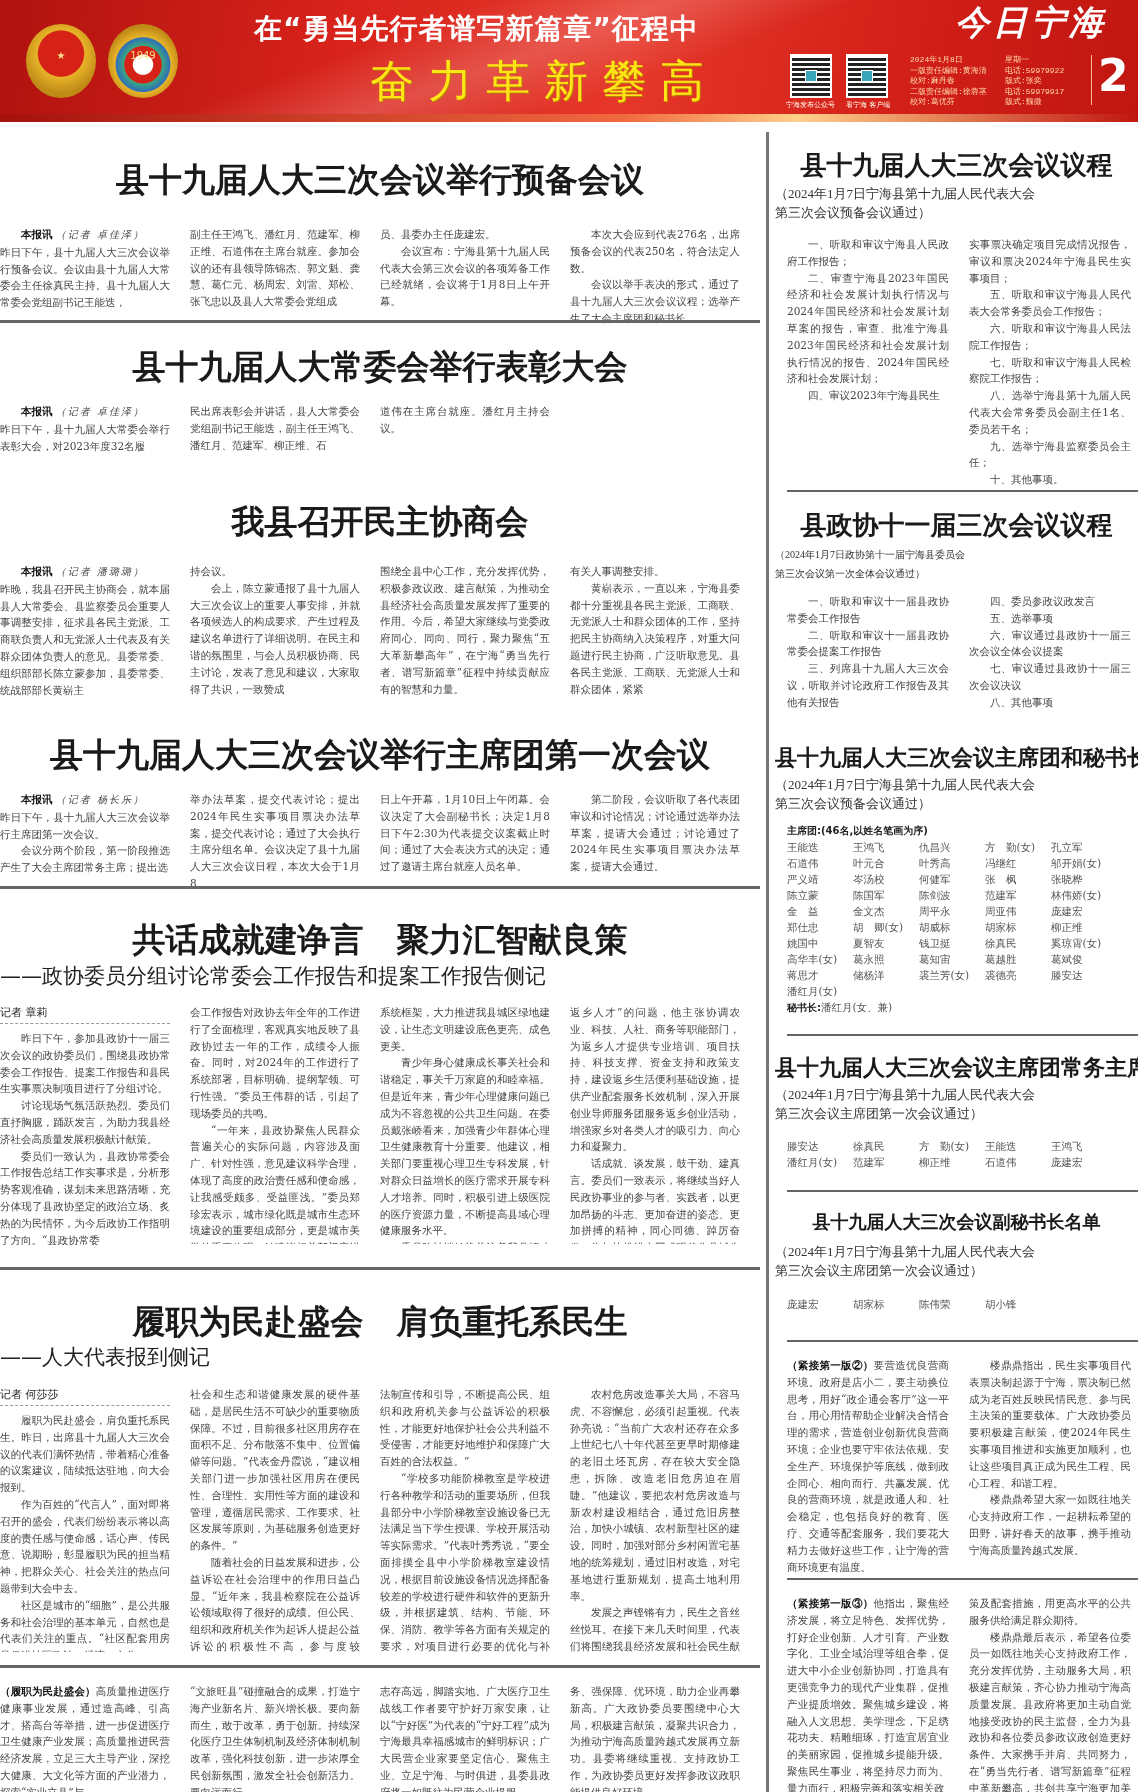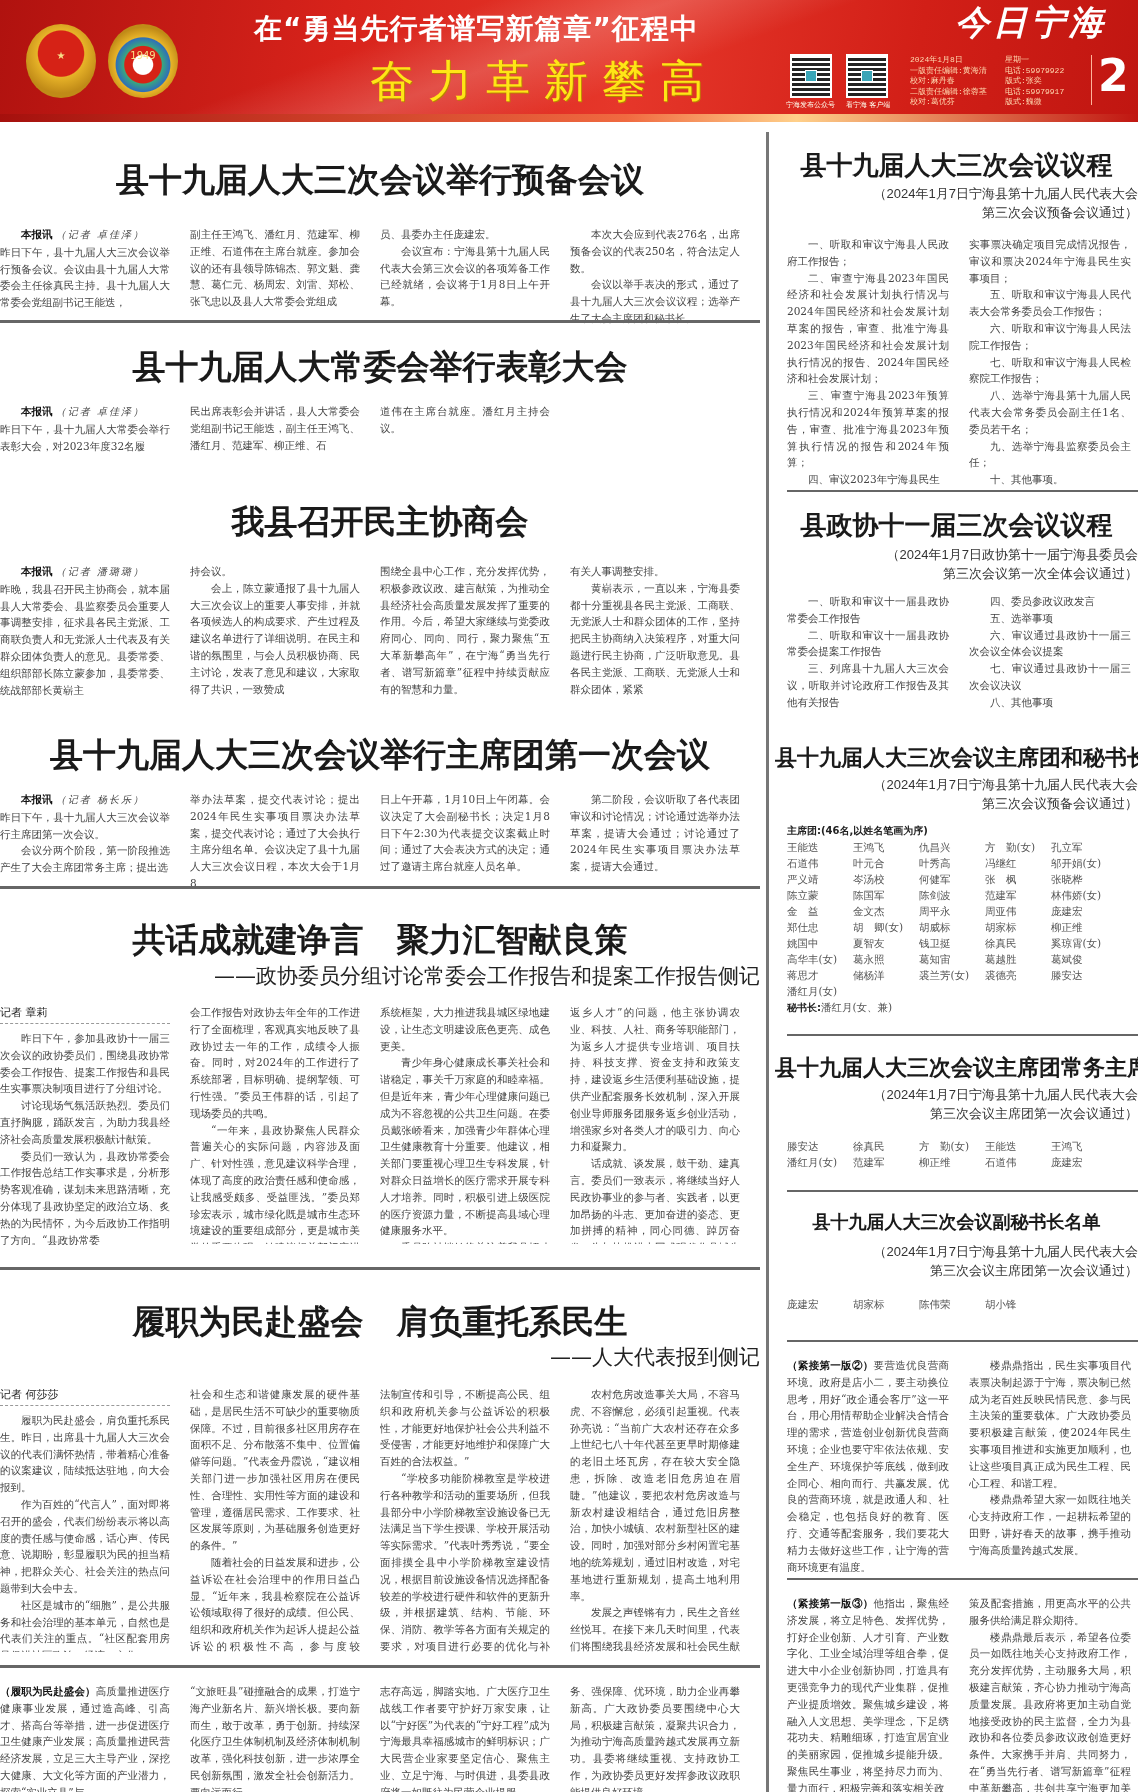--- a/index.html
+++ b/index.html
@@ -21,22 +21,22 @@
 .info .row{display:flex}
 .info .c1{width:95px}
 .page-divider{position:absolute;left:1091px;top:55px;width:1px;height:50px;background:#ffb39a}
 .page-no{position:absolute;left:1098px;top:50px;font-family:"DejaVu Sans",sans-serif;font-weight:bold;font-size:44px;color:#fff}
 
 .col-divider{position:absolute;left:766px;top:132px;width:3px;height:1660px;background:#777}
 .hrule{position:absolute;height:3px;background:#666}
 .hrule.thin{height:2px}
 
 .headline{position:absolute;font-family:"DejaVu Sans","Liberation Sans",sans-serif;font-weight:bold;color:#1a1a1a;text-align:center;white-space:nowrap}
-.subhead{position:absolute;font-family:"DejaVu Sans",sans-serif;color:#222;text-align:right;white-space:nowrap}
-.paren{position:absolute;font-family:Liberation Sans, sans-serif;color:#333;text-align:right;line-height:19px}
+.subhead{position:absolute;font-family:"DejaVu Sans",sans-serif;color:#222;text-align:left;white-space:nowrap}
+.paren{position:absolute;font-family:Liberation Serif, serif;color:#333;text-align:left;line-height:19px}
 
 .cols4{position:absolute;display:flex;gap:20px}
 .cols4 .col,.cols2 .col{font-size:10.5px;line-height:16.8px;color:#444;text-align:justify;overflow:hidden}
 .cols4 .col{width:170px}
 .cols2{position:absolute;display:flex;gap:20px}
 .cols2 .col{width:162px}
 .p{text-indent:2em}
 .p.noind{text-indent:0}
 .lead{font-weight:bold;color:#111}
 .reporter{font-style:italic;letter-spacing:2px;color:#444;font-size:10px}
@@ -241,37 +241,36 @@
 
 <div class="headline" style="left:775px;width:363px;top:148px;font-size:26px">县十九届人大三次会议议程</div>
 <div class="paren" style="left:775px;width:363px;top:184px;font-size:13px">
     <div>（2024年1月7日宁海县第十九届人民代表大会</div>
     <div>第三次会议预备会议通过）</div>
   </div>
 <div class="cols2" style="left:787px;top:236px">
   <div class="col">
       <div class="p">一、听取和审议宁海县人民政府工作报告；</div>
       <div class="p">二、审查宁海县2023年国民经济和社会发展计划执行情况与2024年国民经济和社会发展计划草案的报告，审查、批准宁海县2023年国民经济和社会发展计划执行情况的报告、2024年国民经济和社会发展计划；</div>
-      <div class="p">三、审查宁海县2023年预算执行情况和2024年预算草案的报告，审查、批准宁海县2023年预算执行情况的报告和2024年预算；</div>
       <div class="p">四、审议2023年宁海县民生</div>
     </div>
   <div class="col">
       <div class="p noind">实事票决确定项目完成情况报告，审议和票决2024年宁海县民生实事项目；</div>
       <div class="p">五、听取和审议宁海县人民代表大会常务委员会工作报告；</div>
       <div class="p">六、听取和审议宁海县人民法院工作报告；</div>
       <div class="p">七、听取和审议宁海县人民检察院工作报告；</div>
       <div class="p">八、选举宁海县第十九届人民代表大会常务委员会副主任1名、委员若干名；</div>
       <div class="p">九、选举宁海县监察委员会主任；</div>
       <div class="p">十、其他事项。</div>
     </div>
 </div>
 <div class="hrule thin" style="left:787px;width:351px;top:490px"></div>
 
 <div class="headline" style="left:775px;width:363px;top:508px;font-size:26px">县政协十一届三次会议议程</div>
-<div class="paren" style="left:775px;width:363px;top:545px;font-size:13px">
+<div class="paren" style="left:775px;width:363px;top:545px;font-size:10px">
     <div>（2024年1月7日政协第十一届宁海县委员会</div>
     <div>第三次会议第一次全体会议通过）</div>
   </div>
 <div class="cols2" style="left:787px;top:593px">
   <div class="col">
       <div class="p">一、听取和审议十一届县政协常委会工作报告</div>
       <div class="p">二、听取和审议十一届县政协常委会提案工作报告</div>
       <div class="p">三、列席县十九届人大三次会议，听取并讨论政府工作报告及其他有关报告</div>
     </div>
   <div class="col">

